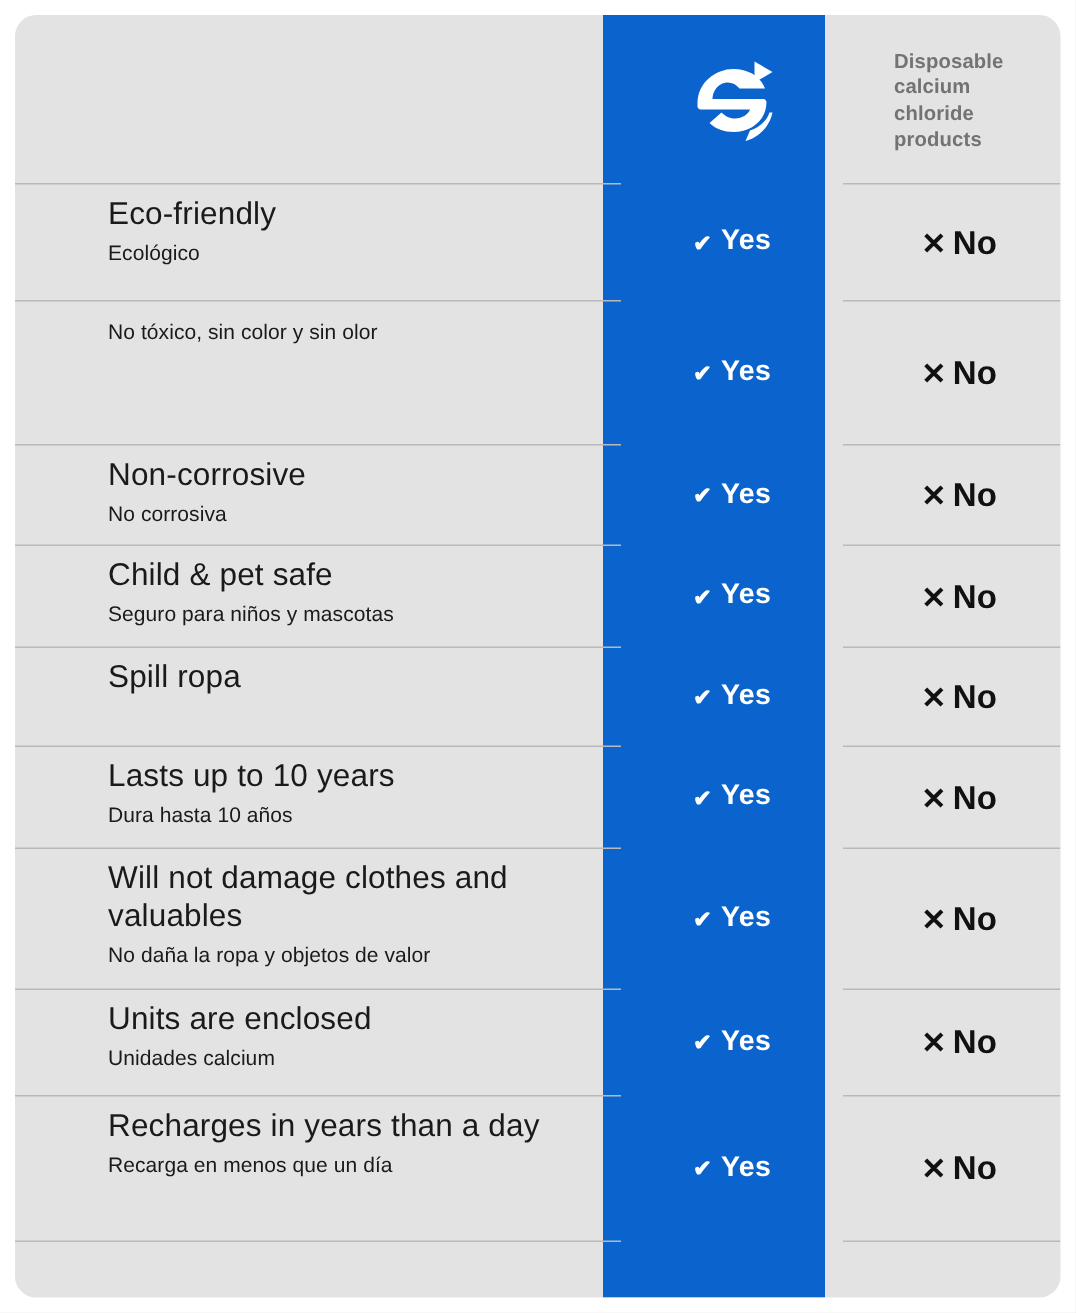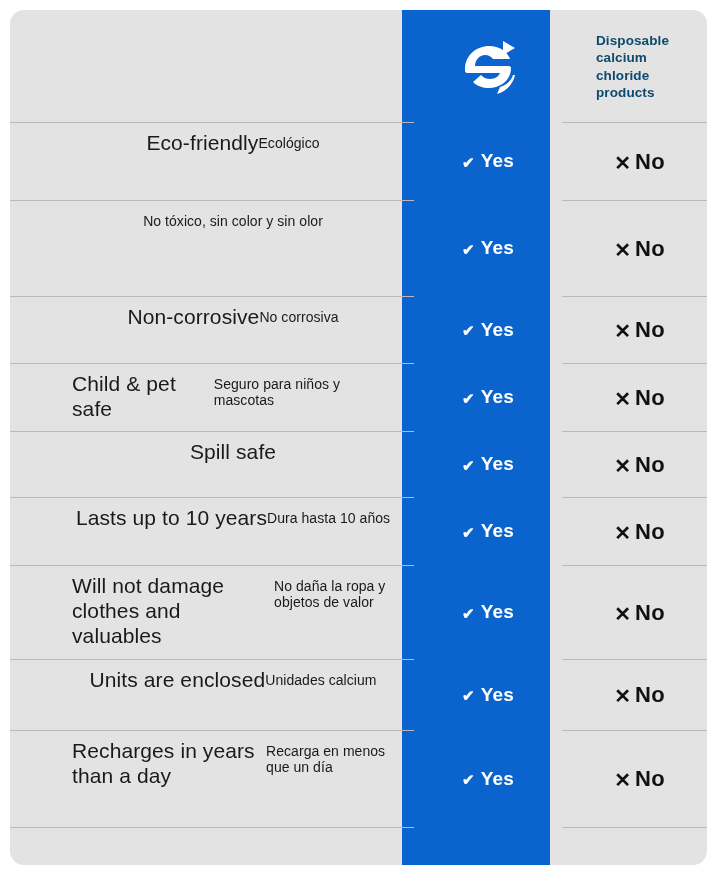--- a/index.html
+++ b/index.html
@@ -49,22 +49,22 @@
     display: flex;
     align-items: stretch;
     flex: 0 0 auto;
   }
 
   .cell-feature {
     width: 404px;
     box-sizing: border-box;
     padding: 8px 20px 8px 62px;
     display: flex;
-    flex-direction: row;
-    justify-content: center;
+    flex-direction: column;
+    justify-content: flex-start;
   }
 
   .cell-brand {
     width: 148px;
     box-sizing: border-box;
     display: flex;
     align-items: center;
     justify-content: center;
     color: #ffffff;
   }
@@ -85,21 +85,21 @@
   .row-header .cell-other {
     align-items: flex-start;
     padding-top: 22px;
     padding-left: 34px;
     justify-content: flex-start;
   }
   .other-title {
     font-size: 13.5px;
     font-weight: bold;
     line-height: 1.28;
-    color: #0c4a6e;
+    color: #737373;
     letter-spacing: 0.1px;
     max-width: 105px;
   }
 
   .logo-wrap {
     width: 74px;
     height: 66px;
     display: flex;
     align-items: center;
     justify-content: center;
@@ -265,21 +265,21 @@
       <div class="cell-other">
         <span class="no">
             <span class="cross">✕</span>
             <span>No</span>
           </span>
       </div>
     </div>
 
     <div class="row row-divider" style="height:66px">
       <div class="cell-feature">
-        <div class="feature-en">Spill safe</div>
+        <div class="feature-en">Spill ropa</div>
       </div>
       <div class="cell-brand">
         <span class="yes">
             <span class="tick">✔</span>
             <span>Yes</span>
           </span>
       </div>
       <div class="cell-other">
         <span class="no">
             <span class="cross">✕</span>

